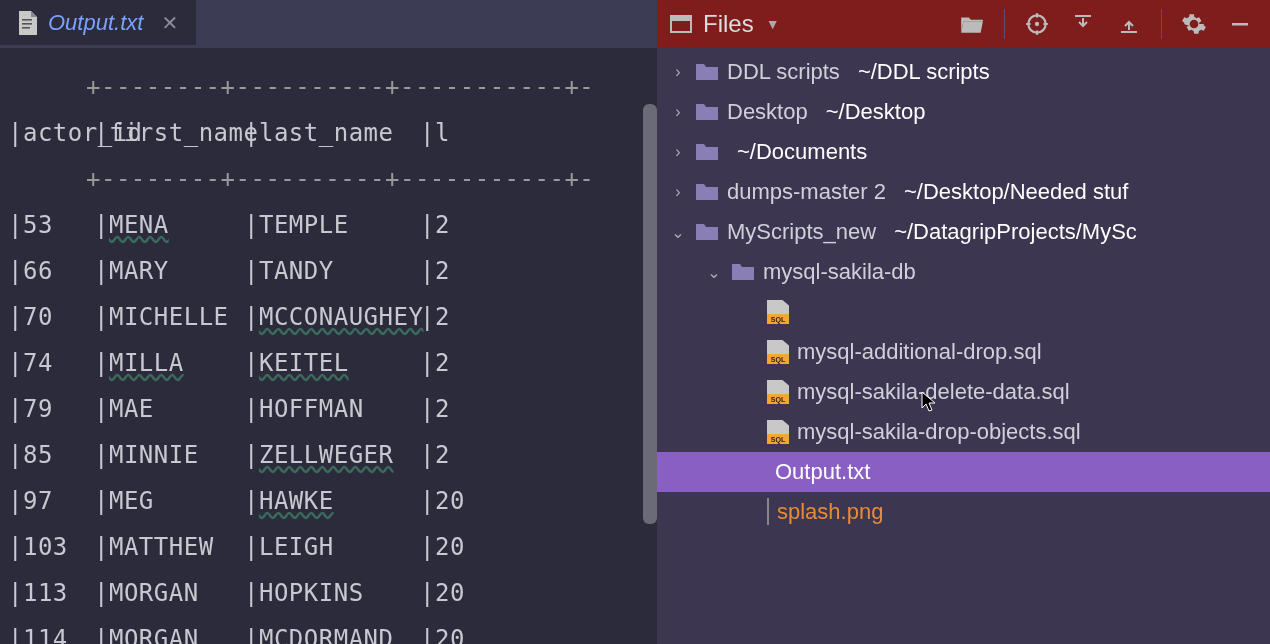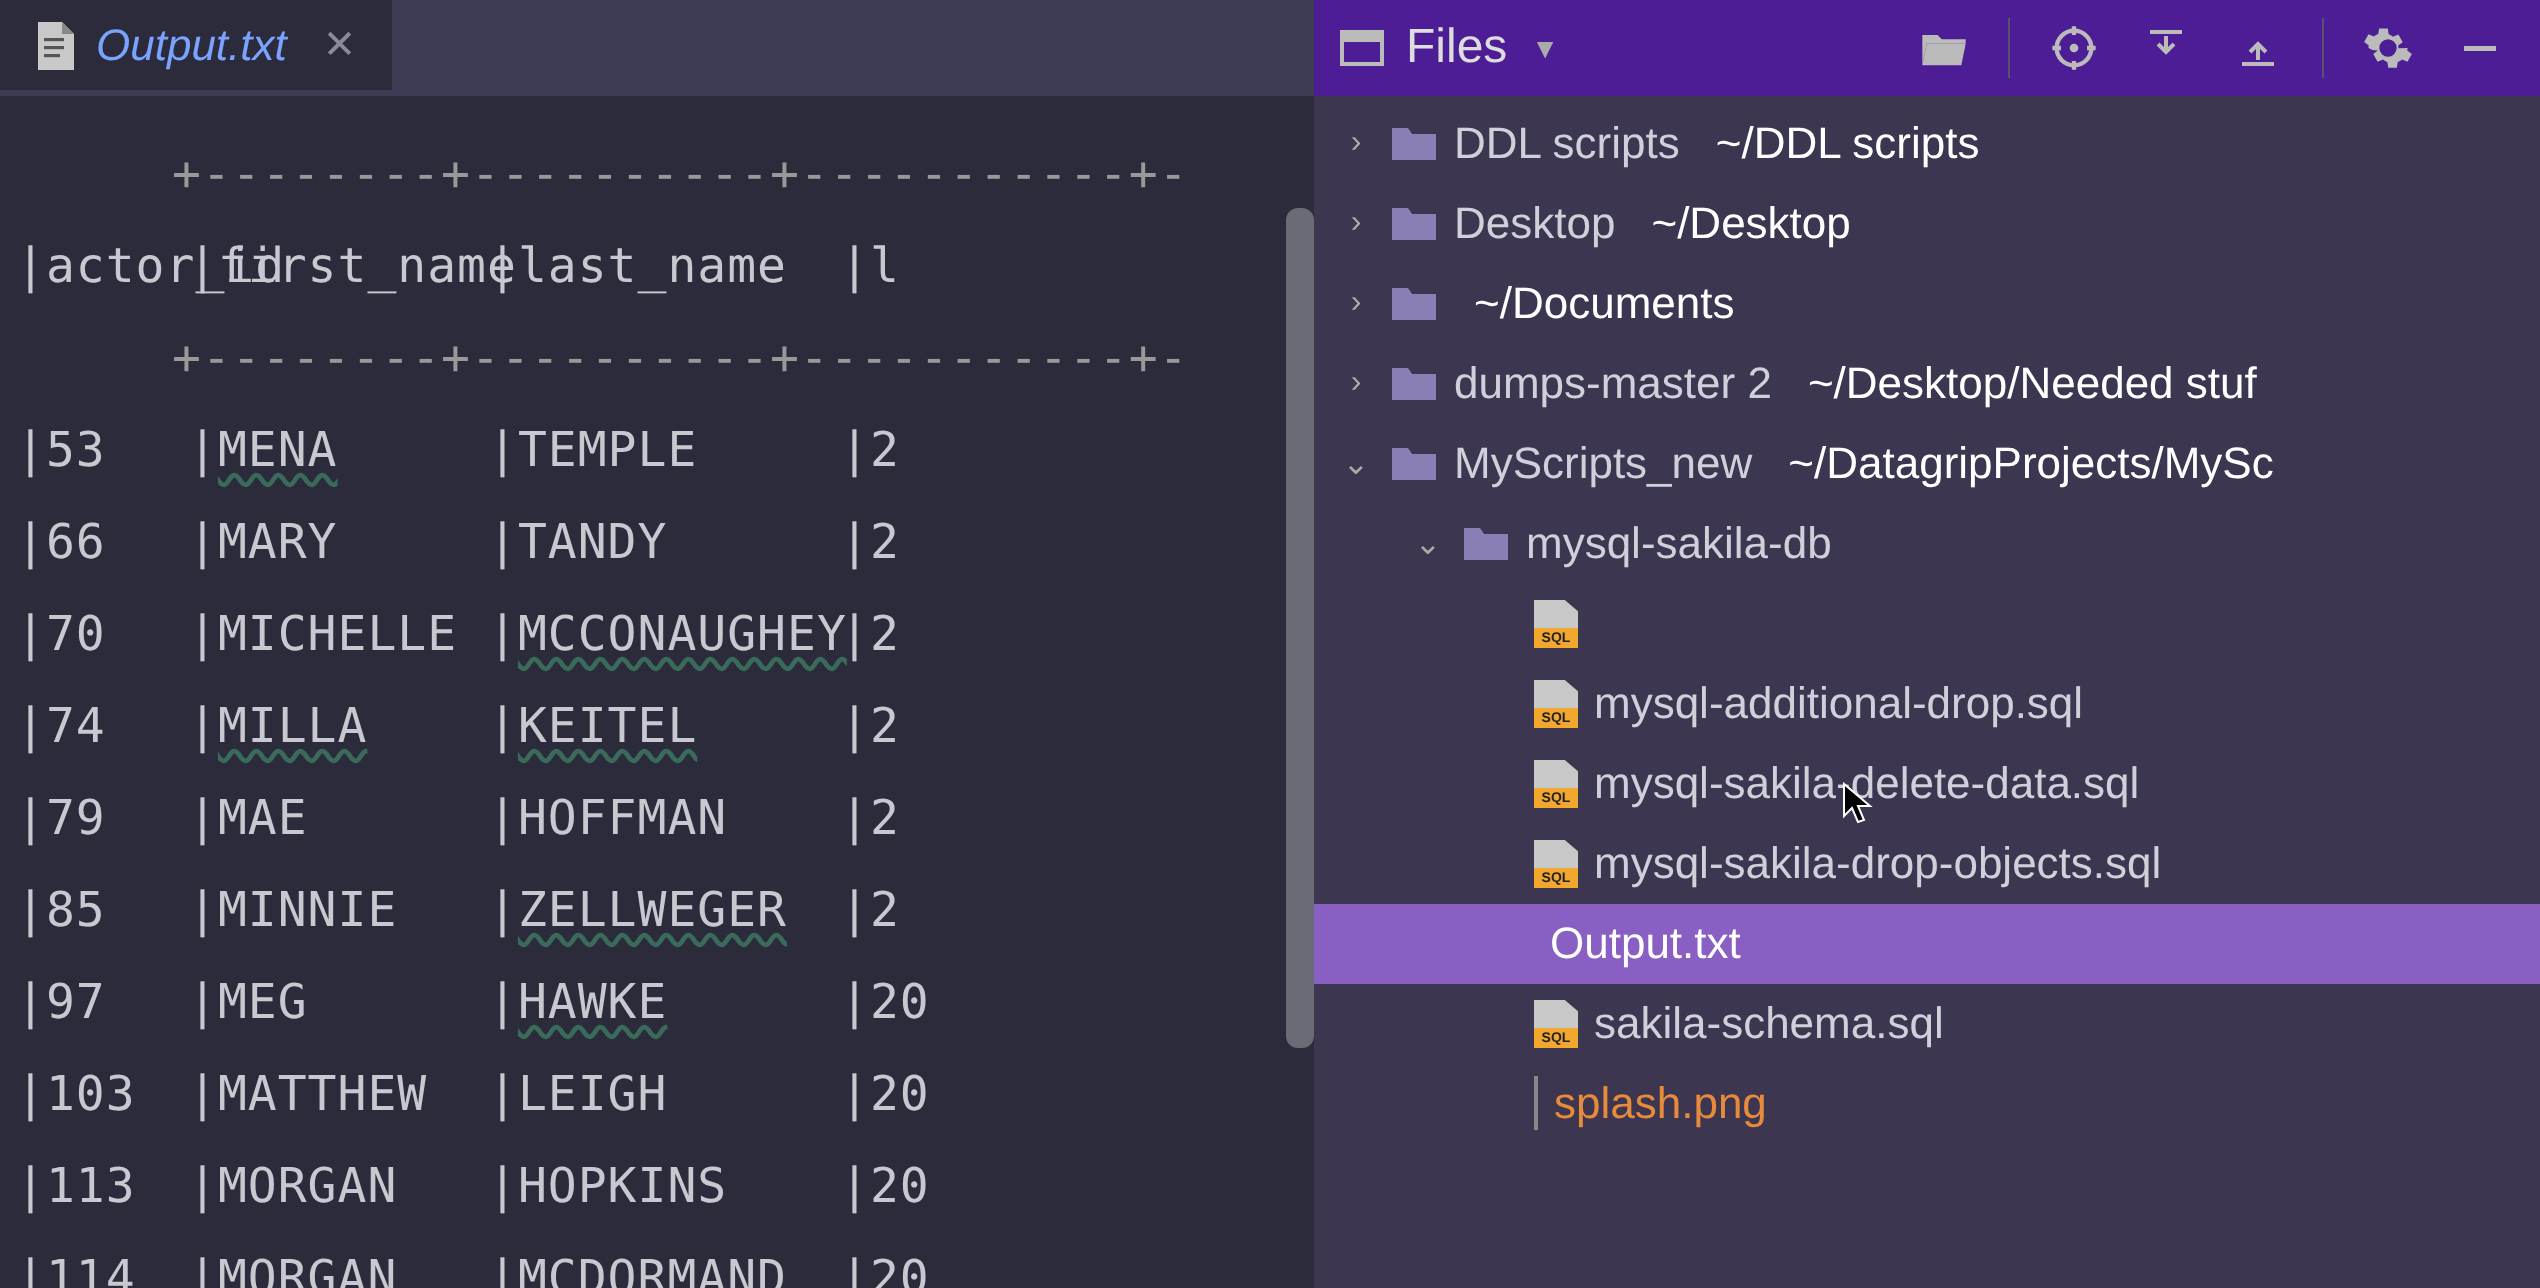--- a/index.html
+++ b/index.html
@@ -40,21 +40,21 @@
   font-style: italic;
   font-size: 22px;
 }
 .tab-close {
   color: #8a8a9c;
   font-size: 20px;
   margin-left: 8px;
 }
 .panel-header {
   flex: 1;
-  background: #4c1d95;
+  background: #7f1d1d;
   display: flex;
   align-items: center;
   padding: 0 12px;
   gap: 10px;
 }
 .panel-title-icon {
   width: 24px;
   height: 24px;
 }
 .panel-title {
@@ -392,32 +392,20 @@
         </span>
         <span class="file-label">mysql-sakila-drop-objects.sql</span>
       </div>
       <div class="tree-row indent-3 selected">
         <span class="chevron blank">›</span>
         <span><span class="txt-icon"></span></span>
         <span class="file-label">Output.txt</span>
       </div>
       <div class="tree-row indent-3">
         <span class="chevron blank">›</span>
-        <span>
-          <span class="sql-icon">
-            <span class="top"></span>
-            <span class="bot">
-              <span>SQL</span>
-            </span>
-          </span>
-        </span>
-        <span class="file-label">sakila-schema.sql</span>
-      </div>
-      <div class="tree-row indent-3">
-        <span class="chevron blank">›</span>
         <span><span class="img-icon"></span></span>
         <span class="file-label orange">splash.png</span>
       </div>
     </div>
 </div>
 
 <svg class="cursor-pointer" viewBox="0 0 20 24">
   <path fill="#000" stroke="#fff" stroke-width="1" d="M2 2l0 16 4-4 3 7 3-1-3-7 6 0z"></path>
 </svg>
 

